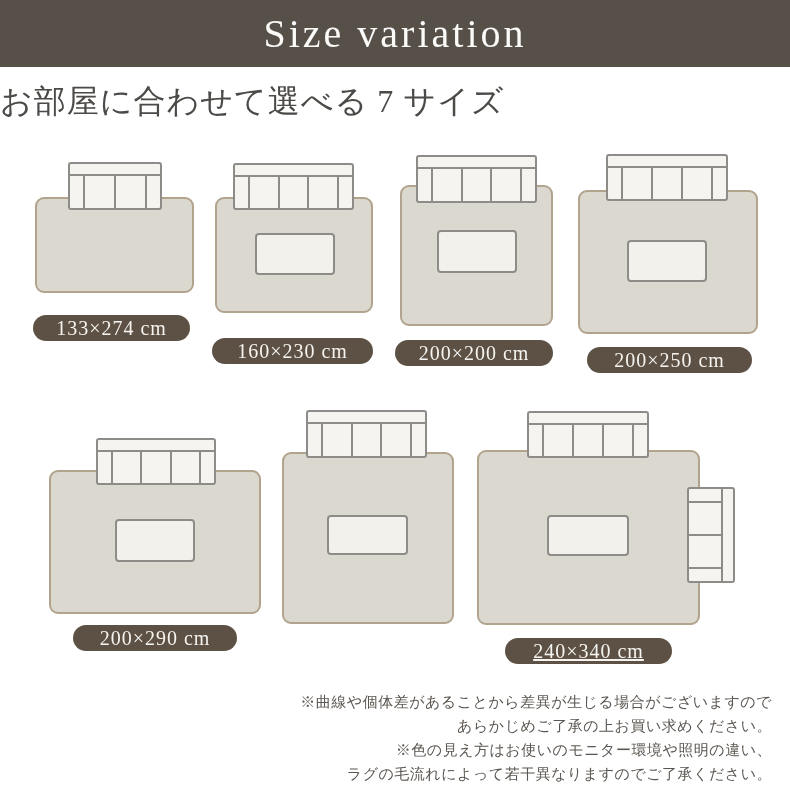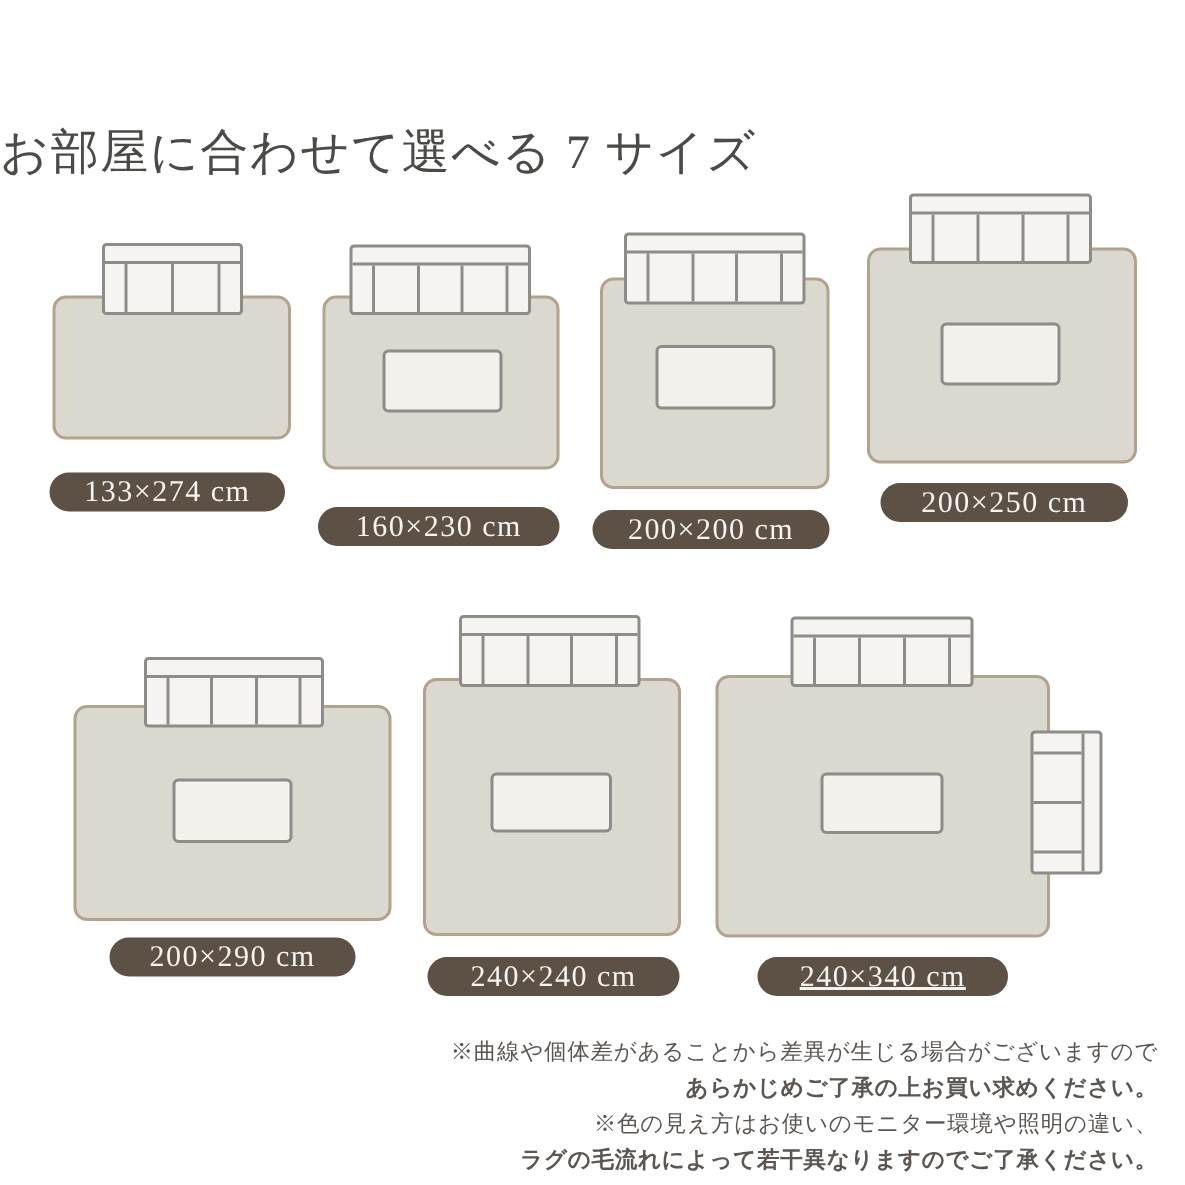--- a/index.html
+++ b/index.html
@@ -40,21 +40,21 @@
     position:absolute;left:0;top:80px;width:790px;
     text-align:left;font-size:32px;font-weight:normal;letter-spacing:1px;
     color:var(--subtitle-color);margin:0;
   }
 
   
   .card{position:absolute;}
   .c1{left:33px;top:162px;width:161px;height:178px;}
   .c2{left:212px;top:163px;width:163px;height:220px;}
   .c3{left:395px;top:155px;width:158px;height:176px;}
-  .c4{left:578px;top:129px;width:180px;height:218px;}
+  .c4{left:578px;top:154px;width:180px;height:218px;}
   .c5{left:49px;top:418px;width:212px;height:211px;margin-top:20px;}
   .c6{left:282px;top:410px;width:172px;height:254px;}
   .c7{left:477px;top:411px;width:258px;height:254px;}
 
   .rug{
     position:absolute;z-index:1;
     background:var(--rug-fill);
     border:2px solid var(--rug-border);
     border-radius:9px;box-sizing:border-box;
   }
@@ -131,27 +131,30 @@
   .c7 .pill{left:28px;top:227px;width:167px;text-decoration:underline;}
 
   
   .notes{
     position:absolute;left:32px;top:690px;width:740px;
     color:var(--note-color);font-size:15px;line-height:24px;
     letter-spacing:0.5px;
     text-align:right;
   }
   .note-line{white-space:nowrap;}
-  .note-line.indent{margin-left:18px;font-weight:bold;}
+  .note-line.indent{margin-left:18px;}
 </style>
 </head>
 <body>
 
 <div class="canvas">
 
+  <header class="hdr">
+    <h1>Size variation</h1>
+  </header>
 
   <h2 class="subtitle">お部屋に合わせて選べる 7 サイズ</h2>
 
   <div class="card c1">
     <div class="rug"></div>
     <div class="sofa">
       <div class="back"></div>
       <div class="body">
         <div class="arm"></div>
         <div class="cushion"></div>
@@ -232,21 +235,20 @@
     <div class="sofa">
       <div class="back"></div>
       <div class="body">
         <div class="arm"></div>
         <div class="cushion"></div>
         <div class="cushion"></div>
         <div class="cushion"></div>
         <div class="arm"></div>
       </div>
     </div>
-    <div class="pill">240×240 cm</div>
   </div>
 
   <div class="card c7">
     <div class="rug"></div>
     <div class="table"></div>
     <div class="sofa">
       <div class="back"></div>
       <div class="body">
         <div class="arm"></div>
         <div class="cushion"></div>

